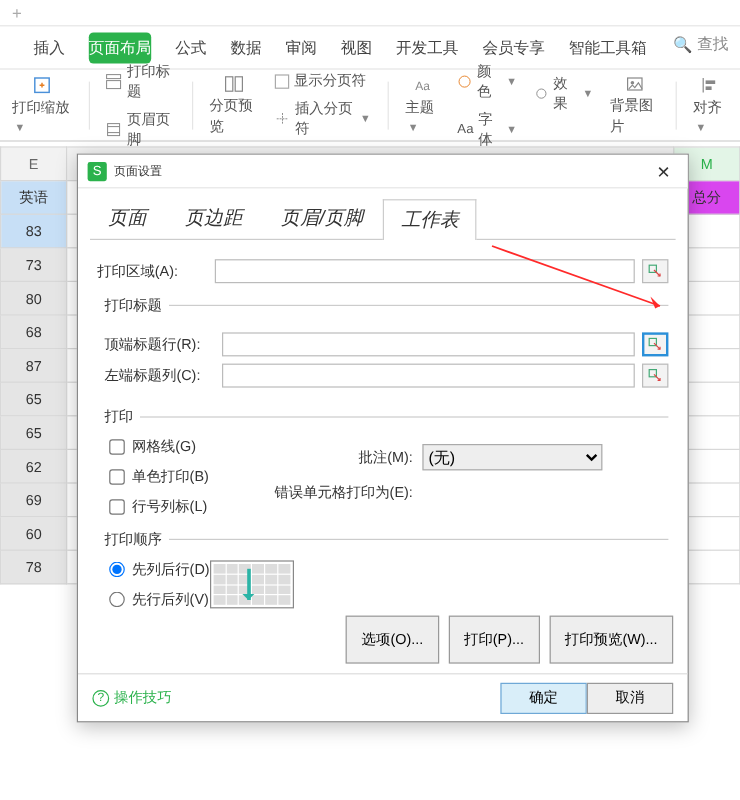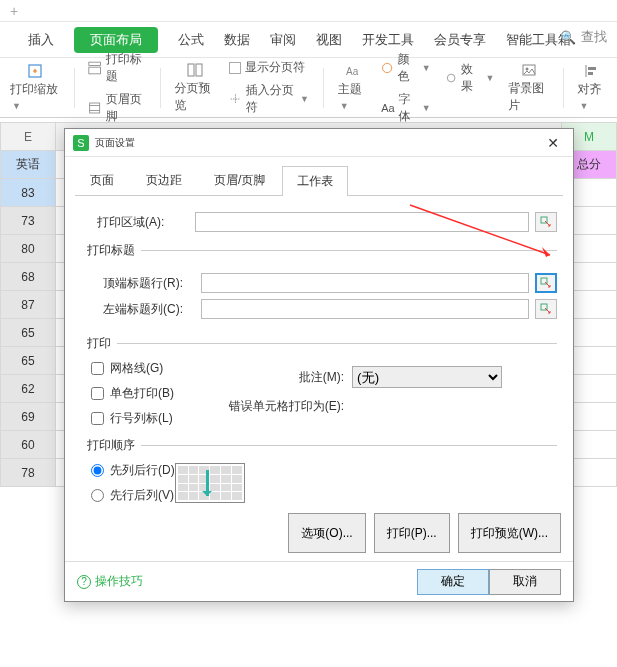--- a/index.html
+++ b/index.html
@@ -4,21 +4,21 @@
 <style>
   * { box-sizing: border-box; margin: 0; padding: 0; font-family: "Microsoft YaHei", Arial, sans-serif; }
   body { width: 617px; height: 667px; overflow: hidden; background: #fff; font-size: 12px; color: #333; position: relative; }
 
   
   .plus-row { height: 22px; border-bottom: 1px solid #e5e5e5; padding-left: 10px; display:flex; align-items:center; color:#aaa; font-size:14px;}
   .plus-row span { cursor:pointer; }
 
   
   .menubar { height: 36px; display:flex; align-items:center; gap: 20px; padding-left: 28px; border-bottom:1px solid #e5e5e5; font-size:13px; color:#444; }
-  .menubar .active { background:#2bb24c; color:#fff; padding:4px 16px; border-radius:4px; }
+  .menubar .active { background:#2bb24c; color:#fff; padding:4px 0; border-radius:4px; }
   .menubar .search { position:absolute; right:10px; top:28px; display:flex; align-items:center; gap:4px; color:#888; }
 
   
   .ribbon { height: 60px; border-bottom:1px solid #d0d0d0; display:flex; align-items:center; padding: 4px 10px; gap: 14px; color:#555; }
   .ribbon .group { display:flex; flex-direction:column; align-items:center; gap:2px; }
   .ribbon .dropdown-arrow { font-size:9px; margin-left:2px; color:#888; }
   .ribbon .sep { width:1px; height:40px; background:#e5e5e5; }
   .ribbon .icon { width:16px; height:16px; display:inline-block; }
   .ribbon .small-row { display:flex; align-items:center; gap:4px; font-size:12px; }
   .ribbon .col { display:flex; flex-direction:column; gap:6px; }
@@ -33,26 +33,26 @@
   table.grid th.selcol { background:#2bb24c22; color:#2bb24c; }
 
   
   .dialog { position:absolute; left:64px; top:128px; width:510px; height:474px; border:1px solid #888; background:#fff; box-shadow: 0 4px 16px rgba(0,0,0,0.25); }
   .titlebar { height:28px; background:#fff; border-bottom:1px solid #e5e5e5; display:flex; align-items:center; padding:0 8px; }
   .titlebar .logo { width:16px; height:16px; background:#2bb24c; color:#fff; display:flex; align-items:center; justify-content:center; font-size:11px; border-radius:2px; margin-right:6px; }
   .titlebar .title { flex:1; font-size:10px; }
   .titlebar .close { width:24px; text-align:center; font-size:14px; cursor:pointer; }
 
   .tabstrip { display:flex; border-bottom:1px solid #ccc; margin:8px 10px 0 10px; }
-  .tabstrip .tab { padding:6px 14px; border:1px solid transparent; border-bottom:none; font-size:12px; cursor:pointer; margin-right:2px; }
+  .tabstrip .tab { padding:6px 14px; border:1px solid transparent; border-bottom:none; font-size:16px; cursor:pointer; margin-right:2px;font-style:italic; }
   .tabstrip .tab.active { border-color:#ccc; background:#fff; position:relative; top:1px; }
 
   .content { padding:10px 16px; font-size:12px; }
   .field-row { display:flex; align-items:center; margin:6px 0; gap:6px; }
-  .field-row label { width:92px;margin-left:16px; }
+  .field-row label { width:92px; }
   .field-row input[type=text] { flex:1; height:20px; border:1px solid #bbb; padding:0 4px; }
   .ref-btn { width:22px; height:20px; border:1px solid #bbb; background:#f3f3f3; display:flex; align-items:center; justify-content:center; cursor:pointer; }
   .ref-btn.highlight { border:2px solid #2b90d9; }
   .ref-icon { width:12px; height:12px; }
 
   fieldset.gbox { border:none; border-top:1px solid #ccc; margin-top:10px; padding-top:8px; }
   fieldset.gbox legend { padding:0 6px; font-size:12px; color:#333; }
 
   .print-section { display:flex; gap:40px; }
   .checkboxes { display:flex; flex-direction:column; gap:8px; margin-left:10px; }
@@ -210,21 +210,21 @@
         <tr>
       <th style="width:55px">E</th>
       <th style="width:505px"></th>
       <th class="selcol" style="width:55px">M</th>
     </tr>
     </tbody>
       <tbody id="sheet-body">
         <tr>
           <td class="blue">英语</td>
           <td></td>
-          <td style="background: #f0abfc;">总分</td>
+          <td style="background: #d946ef;">总分</td>
         </tr>
         <tr>
           <td class="blue">83</td>
           <td></td>
           <td></td>
         </tr>
         <tr>
           <td class="lightblue">73</td>
           <td></td>
           <td></td>

